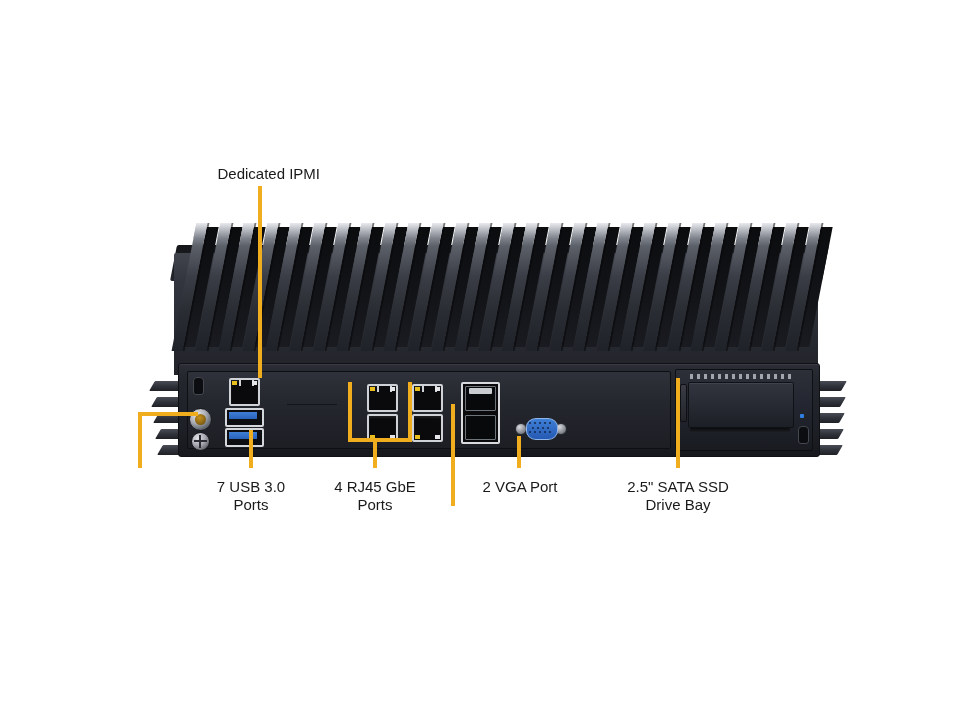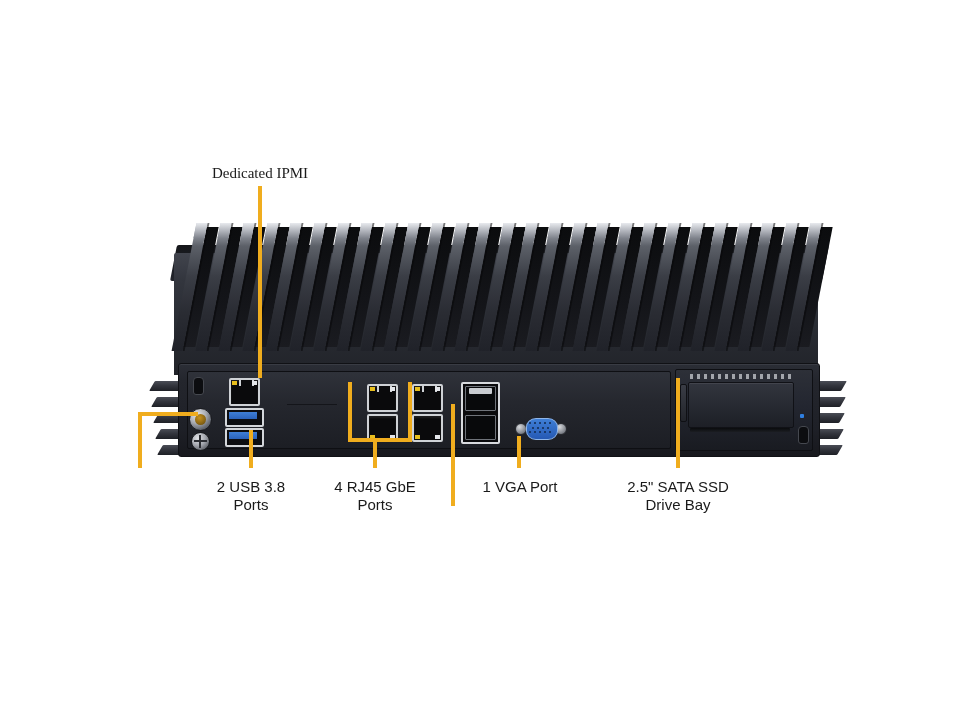--- a/index.html
+++ b/index.html
@@ -412,22 +412,22 @@
         <path d="M 350 382 L 350 440 L 410 440 L 410 382"></path>
         <path d="M 375 468 L 375 440"></path>
         <path d="M 350 382 L 350 404"></path>
         <path d="M 410 382 L 410 404"></path>
         <path d="M 453 404 L 453 506"></path>
         <path d="M 519 468 L 519 436"></path>
         <path d="M 678 468 L 678 378"></path>
       </g>
   </svg>
 
-  <div class="lbl" style="left:200px;top:165px;width:120px;text-align:center;font-family:Liberation Serif, serif;">Dedicated IPMI</div>
-  <div class="lbl" style="left:188px;top:478px;width:126px;">2 USB 3.8
+  <div class="lbl" style="left:200px;top:165px;width:120px;text-align:right;">Dedicated IPMI</div>
+  <div class="lbl" style="left:188px;top:478px;width:126px;">7 USB 3.0
 Ports</div>
   <div class="lbl" style="left:313px;top:478px;width:124px;text-align:center;">4 RJ45 GbE
 Ports</div>
-  <div class="lbl" style="left:462px;top:478px;width:116px;">1 VGA Port</div>
+  <div class="lbl" style="left:462px;top:478px;width:116px;">2 VGA Port</div>
   <div class="lbl" style="left:600px;top:478px;width:156px;">2.5" SATA SSD
 Drive Bay</div>
 
 </div>
 
 </body></html>

